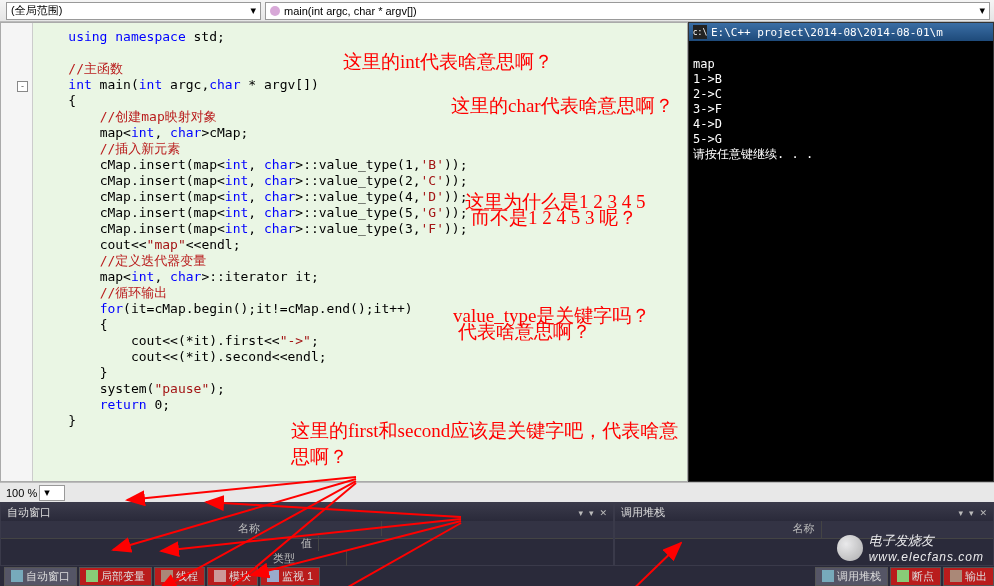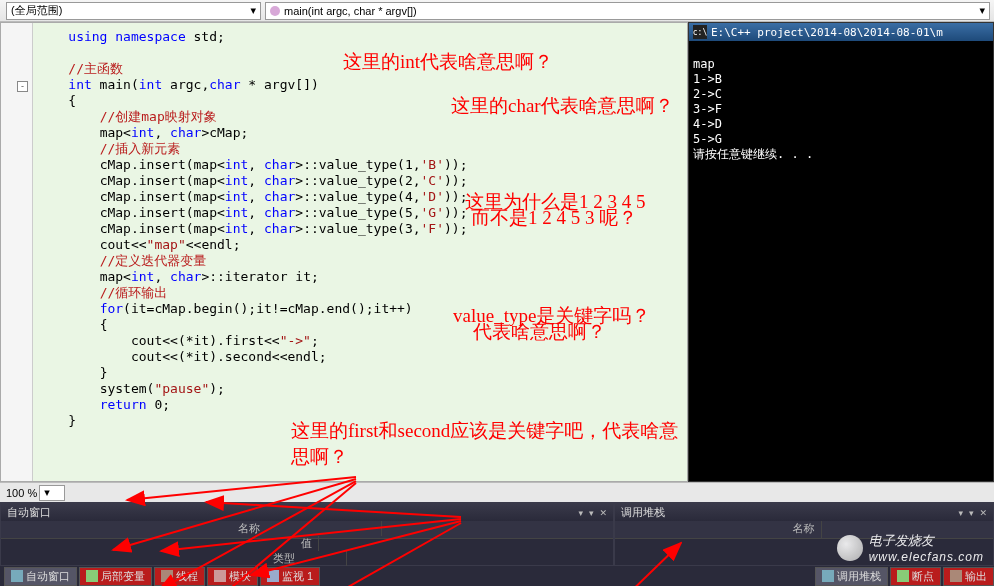--- a/index.html
+++ b/index.html
@@ -61,21 +61,21 @@
     <div class="gutter">
       <div class="gutter-icon" style="top:58px">-</div>
     </div>
     <div class="code-content" id="code-content"><div>    <span class="kw">using namespace</span><span> std;</span></div><div>&nbsp;</div><div>    <span class="comment">//主函数</span></div><div>    <span class="kw">int</span><span> main(</span><span class="kw">int</span><span> argc,</span><span class="kw">char</span><span> * argv[])</span></div><div>    <span>{</span></div><div>        <span class="comment">//创建map映射对象</span></div><div>        <span>map&lt;</span><span class="kw">int</span><span>, </span><span class="kw">char</span><span>&gt;cMap;</span></div><div>        <span class="comment">//插入新元素</span></div><div>        <span>cMap.insert(map&lt;</span><span class="kw">int</span><span>, </span><span class="kw">char</span><span>&gt;::value_type(1,</span><span class="str">'B'</span><span>));</span></div><div>        <span>cMap.insert(map&lt;</span><span class="kw">int</span><span>, </span><span class="kw">char</span><span>&gt;::value_type(2,</span><span class="str">'C'</span><span>));</span></div><div>        <span>cMap.insert(map&lt;</span><span class="kw">int</span><span>, </span><span class="kw">char</span><span>&gt;::value_type(4,</span><span class="str">'D'</span><span>));</span></div><div>        <span>cMap.insert(map&lt;</span><span class="kw">int</span><span>, </span><span class="kw">char</span><span>&gt;::value_type(5,</span><span class="str">'G'</span><span>));</span></div><div>        <span>cMap.insert(map&lt;</span><span class="kw">int</span><span>, </span><span class="kw">char</span><span>&gt;::value_type(3,</span><span class="str">'F'</span><span>));</span></div><div>        <span>cout&lt;&lt;</span><span class="str">"map"</span><span>&lt;&lt;endl;</span></div><div>        <span class="comment">//定义迭代器变量</span></div><div>        <span>map&lt;</span><span class="kw">int</span><span>, </span><span class="kw">char</span><span>&gt;::iterator it;</span></div><div>        <span class="comment">//循环输出</span></div><div>        <span class="kw">for</span><span>(it=cMap.begin();it!=cMap.end();it++)</span></div><div>        <span>{</span></div><div>            <span>cout&lt;&lt;(*it).first&lt;&lt;</span><span class="str">"-&gt;"</span><span>;</span></div><div>            <span>cout&lt;&lt;(*it).second&lt;&lt;endl;</span></div><div>        <span>}</span></div><div>        <span>system(</span><span class="str">"pause"</span><span>);</span></div><div>        <span class="kw">return</span><span> 0;</span></div><div>    <span>}</span></div></div>
 
     <div class="annotation" style="left:342px; top:26px;">这里的int代表啥意思啊？</div>
     <div class="annotation" style="left:450px; top:70px;">这里的char代表啥意思啊？</div>
     <div class="annotation" style="left:464px; top:166px;">这里为什么是1 2 3 4 5</div>
     <div class="annotation" style="left:470px; top:182px;">而不是1 2 4 5 3 呢？</div>
     <div class="annotation" style="left:452px; top:280px;">value_type是关键字吗？</div>
-    <div class="annotation" style="left:472px; top:296px;">代表啥意思啊？</div>
+    <div class="annotation" style="left:457px; top:296px;">代表啥意思啊？</div>
     <div class="annotation" style="left:290px; top:395px;">这里的first和second应该是关键字吧，代表啥意思啊？</div>
 
     <svg class="arrow-svg" width="688" height="460">
       <defs>
         <marker id="arrowhead" markerWidth="10" markerHeight="8" refX="9" refY="4" orient="auto">
           <polygon points="0 0, 10 4, 0 8" fill="#ff0000"></polygon>
         </marker>
       </defs>
       <g stroke="#ff0000" stroke-width="2" fill="none" marker-end="url(#arrowhead)">
 

